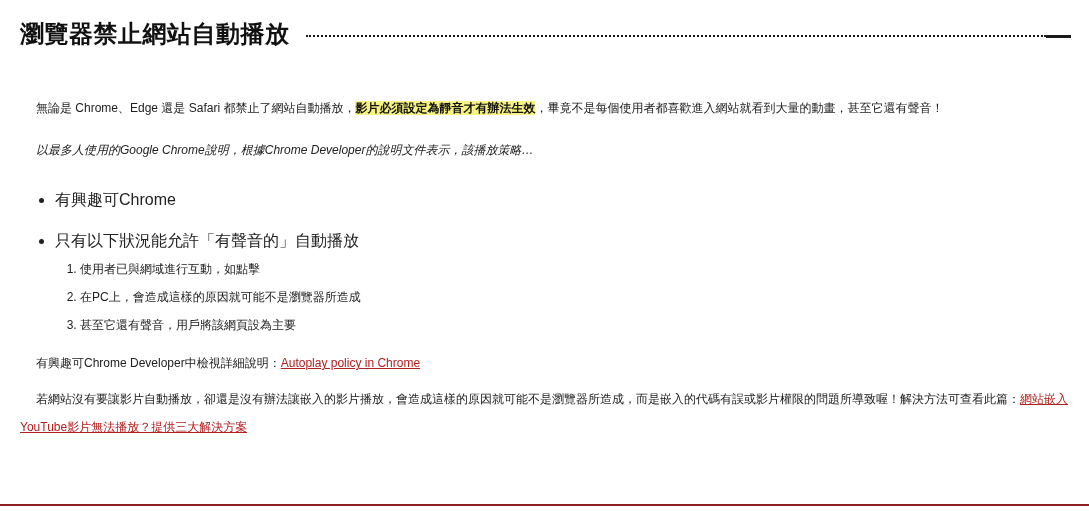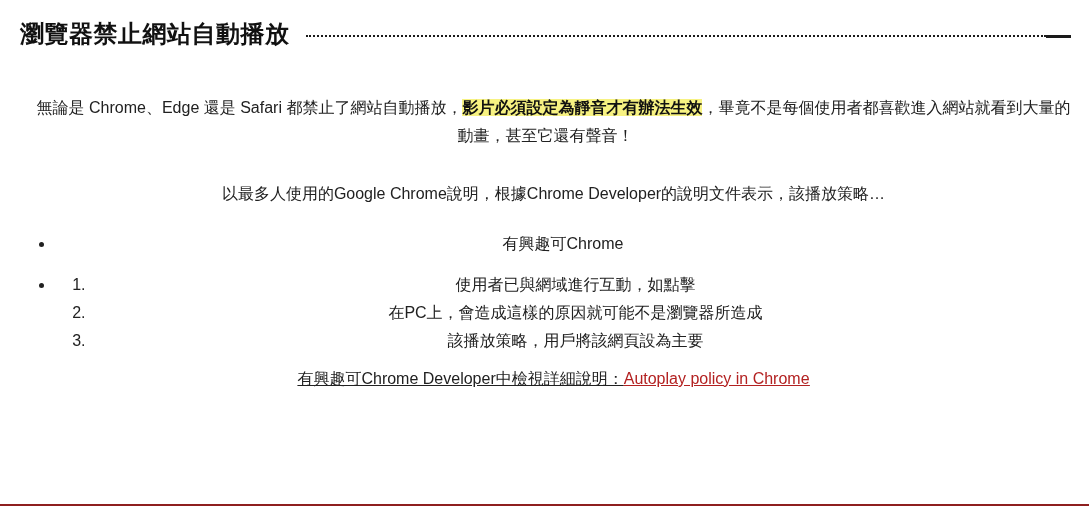--- a/index.html
+++ b/index.html
@@ -11,21 +11,20 @@
   }
   .page {
     position: relative;
     width: 1089px;
     height: 511px;
     background: #ffffff;
     overflow: hidden;
   }
   .content {
     padding: 20px 18px 0 20px;
-    text-align: center;
   }
   .article-heading {
     display: flex;
     align-items: center;
     margin: 0;
     font-size: 24px;
     font-weight: 700;
     color: #111111;
     line-height: 28px;
     letter-spacing: 0.5px;
@@ -37,48 +36,48 @@
     margin-left: 16px;
     margin-top: 4px;
   }
   .heading-rule-cap {
     width: 25px;
     height: 3px;
     background: #1a1a1a;
     margin-top: 4px;
   }
   p {
-    font-size: 16px;
+    font-size: 12px;
     line-height: 28px;
     margin: 0;
     text-indent: 16px;
     color: #212121;
   }
   .p-intro   { margin-top: 46px; }
-  .p-chrome  { margin-top: 30px; }
-  .p-moreinfo { margin-top: 10px; text-decoration: underline; }
+  .p-chrome  { margin-top: 14px; font-style: italic; }
+  .p-moreinfo { margin-top: 10px; }
   .p-trouble { margin-top: 8px; }
   .highlight {
     font-weight: 700;
     background: #f7f282;
     color: #111111;
   }
   ul.policy-list {
     margin: 22px 0 0 0;
     padding: 0 0 0 35px;
     list-style: disc;
     font-size: 16px;
     line-height: 28px;
   }
   ul.policy-list > li + li { margin-top: 13px; }
   ol.conditions {
-    margin: 10px;
+    margin: 0;
     padding: 0 0 0 25px;
     list-style: decimal;
-    font-size: 16px;
+    font-size: 12px;
     line-height: 28px;
   }
   a.red-link {
     color: #b32121;
     text-decoration: underline;
     text-decoration-color: #b32121;
     cursor: pointer;
   }
   .bottom-rule {
     position: absolute;
@@ -101,27 +100,29 @@
       <span class="heading-rule-cap"></span>
     </h2>
 
     <p class="p-intro"><span>無論是 Chrome、Edge 還是 Safari 都禁止了網站自動播放，</span><span class="highlight">影片必須設定為靜音才有辦法生效</span><span>，畢竟不是每個使用者都喜歡進入網站就看到大量的動畫，甚至它還有聲音！</span></p>
 
     <p class="p-chrome">以最多人使用的Google Chrome說明，根據Chrome Developer的說明文件表示，該播放策略…</p>
 
     <ul class="policy-list">
       <li>有興趣可Chrome</li>
       <li>
+        <span>只有以下狀況能允許「有聲音的」自動播放</span>
         <ol class="conditions">
           <li>使用者已與網域進行互動，如點擊</li>
           <li>在PC上，會造成這樣的原因就可能不是瀏覽器所造成</li>
-          <li>該播放策略，用戶將該網頁設為主要</li>
+          <li>甚至它還有聲音，用戶將該網頁設為主要</li>
         </ol>
       </li>
     </ul>
 
     <p class="p-moreinfo"><span>有興趣可Chrome Developer中檢視詳細說明：</span><a class="red-link">Autoplay policy in Chrome</a></p>
 
+    <p class="p-trouble"><span>若網站沒有要讓影片自動播放，卻還是沒有辦法讓嵌入的影片播放，會造成這樣的原因就可能不是瀏覽器所造成，而是嵌入的代碼有誤或影片權限的問題所導致喔！解決方法可查看此篇：</span><a class="red-link">網站嵌入YouTube影片無法播放？提供三大解決方案</a></p>
 
   </div>
 
   <div class="bottom-rule"></div>
 </div>
 
 </body></html>

